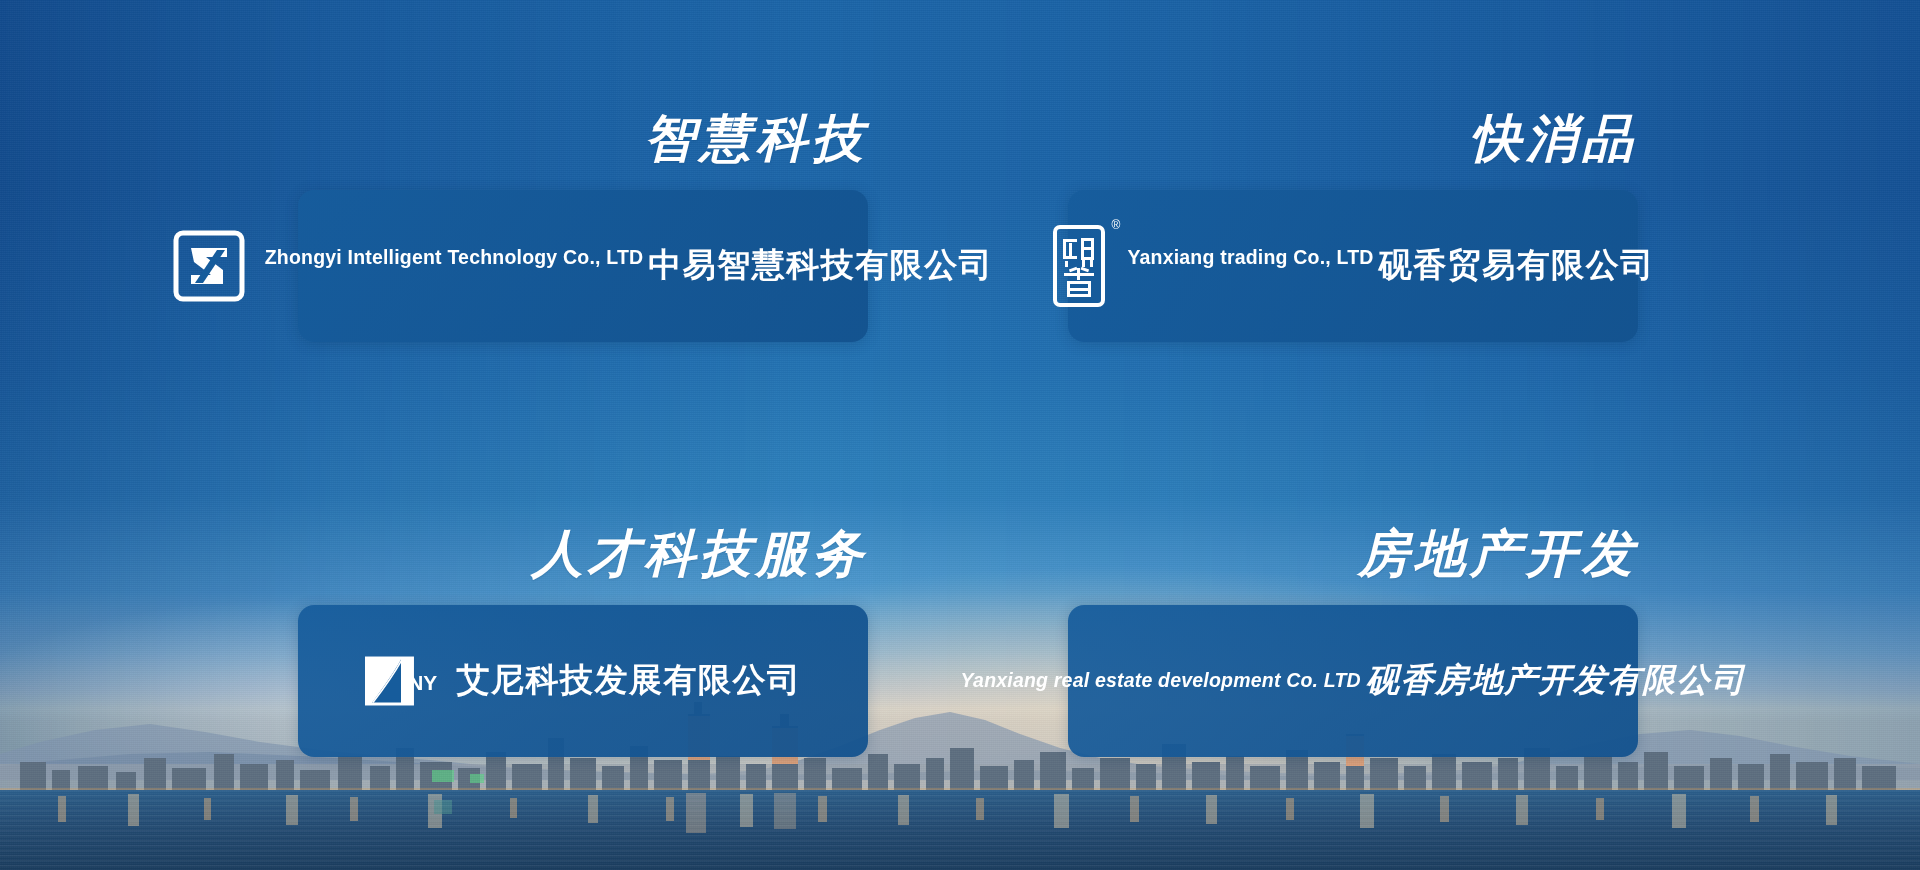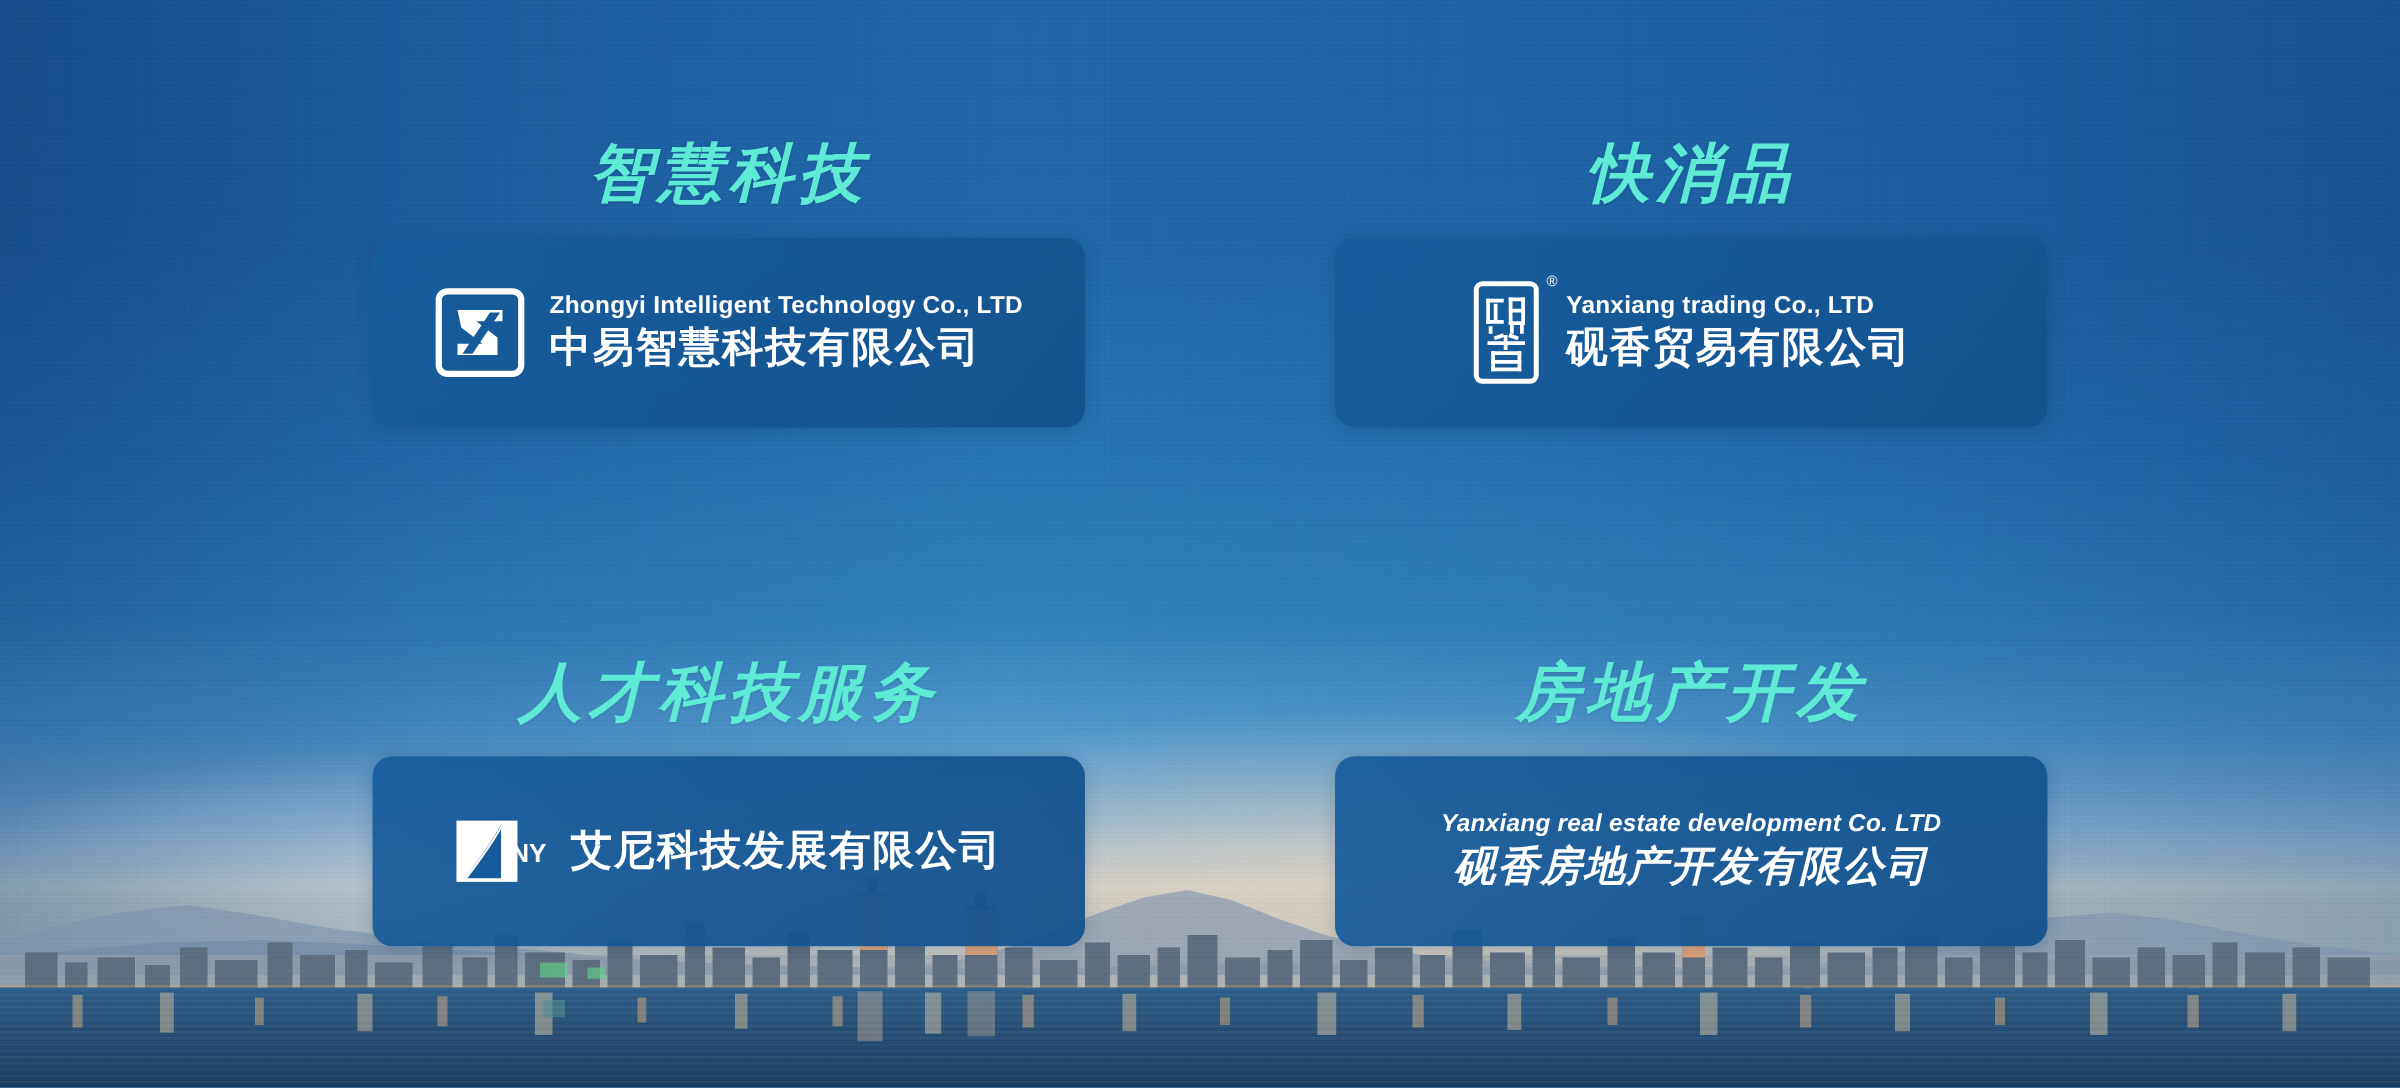--- a/index.html
+++ b/index.html
@@ -119,27 +119,27 @@
   .cell.c1 .cell-inner { left: 298px; top: 112px; }
   
   .cell.c2 .cell-inner { left: 108px; top: 112px; }
   
   .cell.c3 .cell-inner { left: 298px; top: 92px; }
   
   .cell.c4 .cell-inner { left: 108px; top: 92px; }
 
   .segment-heading {
     margin: 0 0 24px 0;
-    color: #5eead4;
+    color: #ffffff;
     font-size: 51px;
     line-height: 1.05;
     font-weight: 700;
     font-style: italic;
     letter-spacing: 5px;
-    text-align: center;
+    text-align: right;
     white-space: nowrap;
     text-shadow: 0 1px 2px rgba(10,50,90,0.18);
   }
 
   .company-card {
     position: relative;
     height: 152px;
     border-radius: 16px;
     background: linear-gradient(135deg, rgba(22,92,156,0.92) 0%, rgba(20,86,148,0.94) 55%, rgba(19,82,142,0.95) 100%);
     display: flex;
@@ -166,21 +166,21 @@
 
   .logo-reg {
     position: absolute;
     right: -13px;
     top: -4px;
     color: #ffffff;
     font-size: 12px;
     line-height: 1;
   }
 
-  .name-block { display: flex; flex-direction: column; gap: 5px; }
+  .name-block { display: flex; flex-direction: row; gap: 5px; }
   .name-en {
     color: #ffffff;
     font-size: 19.5px;
     font-weight: 700;
     line-height: 1.1;
     letter-spacing: .2px;
     white-space: nowrap;
   }
   .name-cn {
     color: #ffffff;

